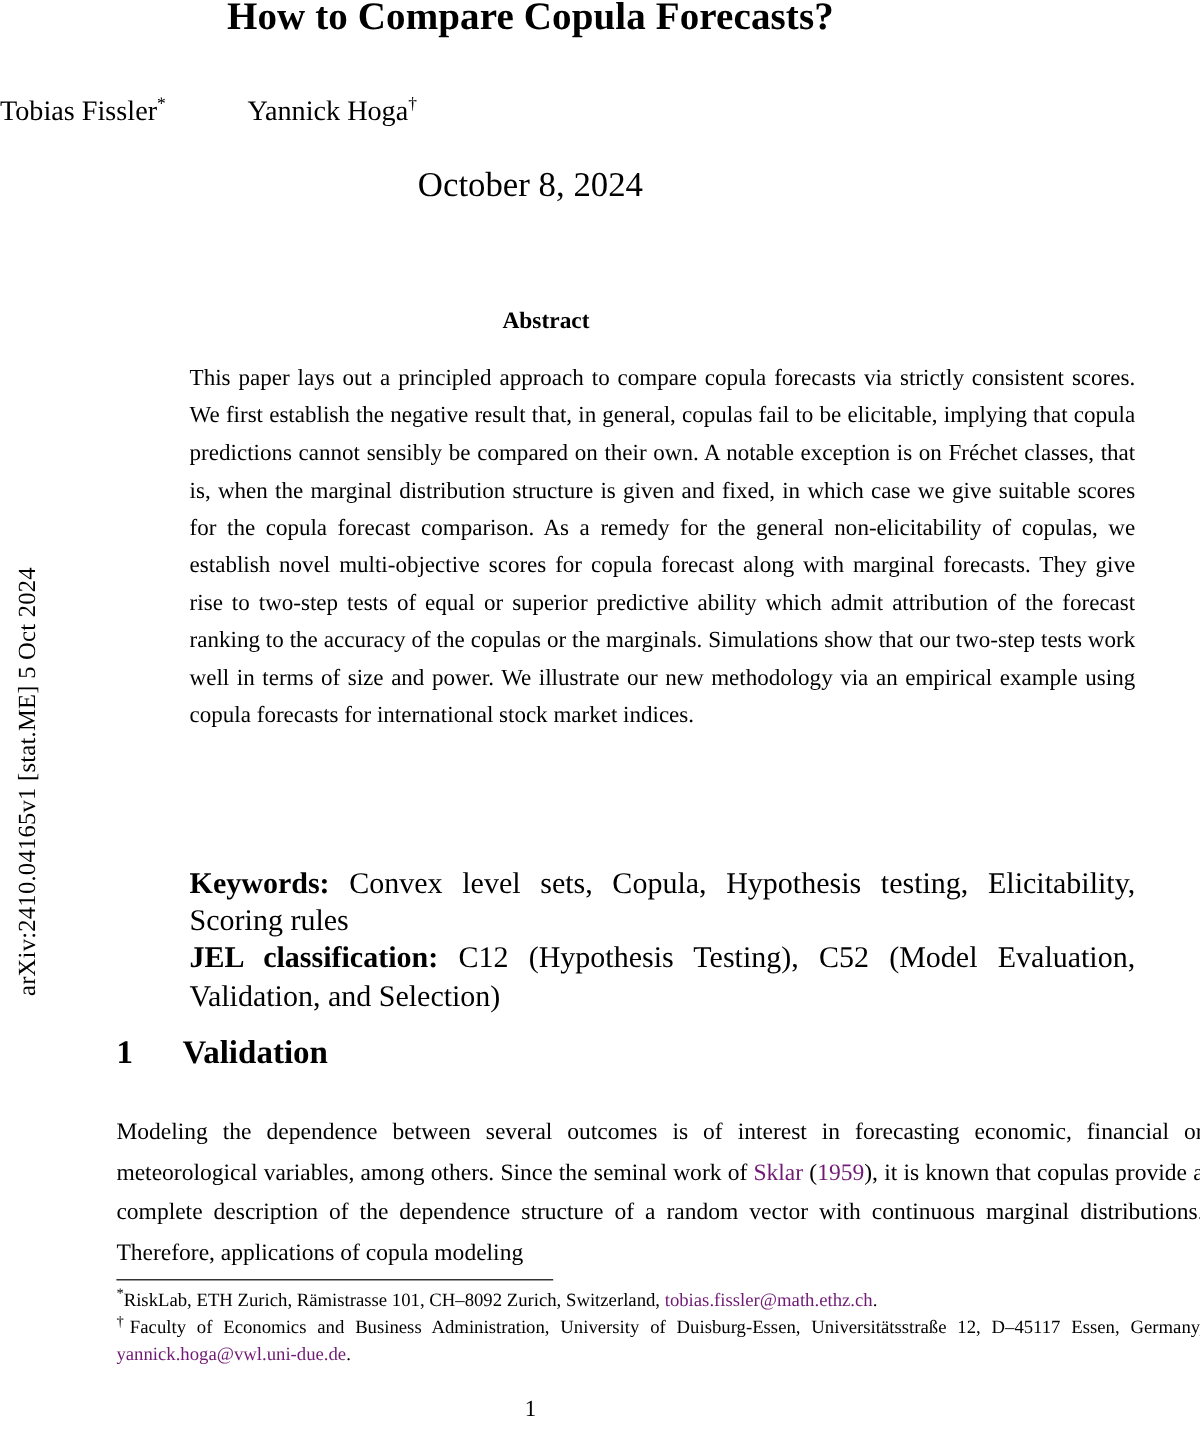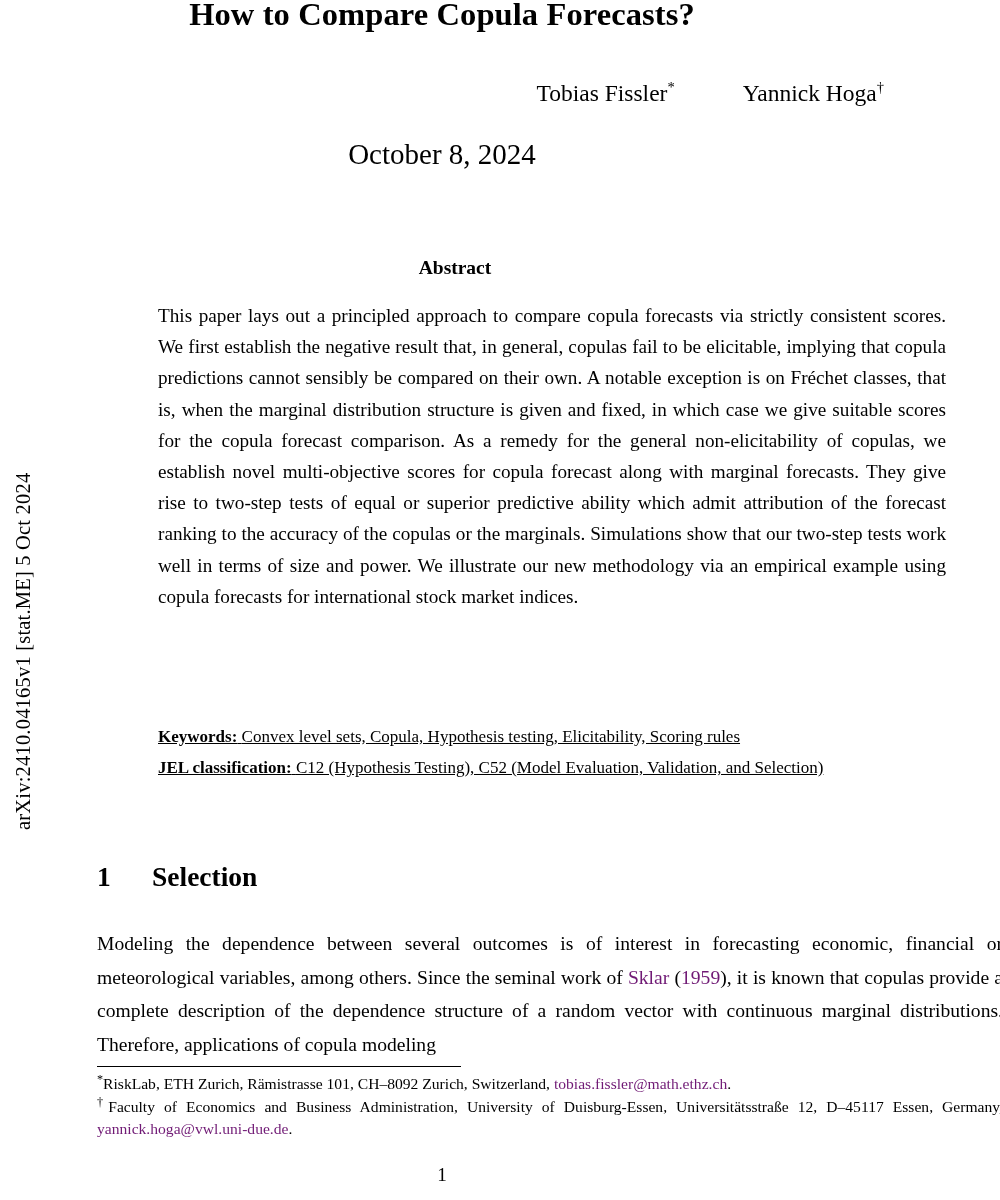--- a/index.html
+++ b/index.html
@@ -59,21 +59,21 @@
     font-size: 32.5px;
     font-weight: bold;
     letter-spacing: 0.1px;
   }
 
   .authors {
     position: absolute;
     left: 0;
     right: 0;
     top: 80px;
-    text-align: right;
+    text-align: left;
     font-size: 23.5px;
   }
   .authors .gap {
     display: inline-block;
     width: 68px;
   }
   .authors sup {
     font-size: 0.62em;
     vertical-align: super;
     line-height: 0;
@@ -109,24 +109,23 @@
     line-height: 31.2px;
     text-align: justify;
   }
   .abstract-body p { margin: 0; }
 
   .meta-block {
     position: absolute;
     left: 158px;
     top: 721px;
     width: 788px;
-    font-size: 17px;
+    font-size: 25px;
     line-height: 31.2px;
     text-align: justify;
-    text-decoration: underline;
   }
   .meta-block p { margin: 0; }
   .meta-block b { font-weight: bold; }
 
   
   .section-heading {
     position: absolute;
     left: 97px;
     top: 861px;
     font-size: 27.5px;
@@ -210,21 +209,21 @@
   <div class="abstract-body">
     <p>This paper lays out a principled approach to compare copula forecasts via strictly consistent scores. We first establish the negative result that, in general, copulas fail to be elicitable, implying that copula predictions cannot sensibly be compared on their own. A notable exception is on Fréchet classes, that is, when the marginal distribution structure is given and fixed, in which case we give suitable scores for the copula forecast comparison. As a remedy for the general non-elicitability of copulas, we establish novel multi-objective scores for copula forecast along with marginal forecasts. They give rise to two-step tests of equal or superior predictive ability which admit attribution of the forecast ranking to the accuracy of the copulas or the marginals. Simulations show that our two-step tests work well in terms of size and power. We illustrate our new methodology via an empirical example using copula forecasts for international stock market indices.</p>
   </div>
 
   <div class="meta-block">
     <p><b>Keywords:</b> <span>Convex level sets, Copula, Hypothesis testing, Elicitability, Scoring rules</span></p>
     <p><b>JEL classification:</b> <span>C12 (Hypothesis Testing), C52 (Model Evaluation, Validation, and Selection)</span></p>
   </div>
 
   <div class="section-heading">
-    <span class="secnum">1</span><span>Selection</span>
+    <span class="secnum">1</span><span>Validation</span>
   </div>
 
   <div class="body-text">
     <p><span>Modeling the dependence between several outcomes is of interest in forecasting economic, financial or meteorological variables, among others. Since the seminal work of </span><a class="cite" href="#"><span>Sklar</span></a><span> (</span><a class="cite" href="#"><span>1959</span></a><span>)</span><span>, it is known that copulas provide a complete description of the dependence structure of a random vector with continuous marginal distributions. Therefore, applications of copula modeling</span></p>
   </div>
 
   <div class="footnote-rule"></div>
 
   <div class="footnotes">
     <p><sup>*</sup><span>RiskLab, ETH Zurich, Rämistrasse 101, CH–8092 Zurich, Switzerland, </span><a class="mail" href="#"><span>tobias.fissler@math.ethz.ch</span></a><span>.</span></p>

